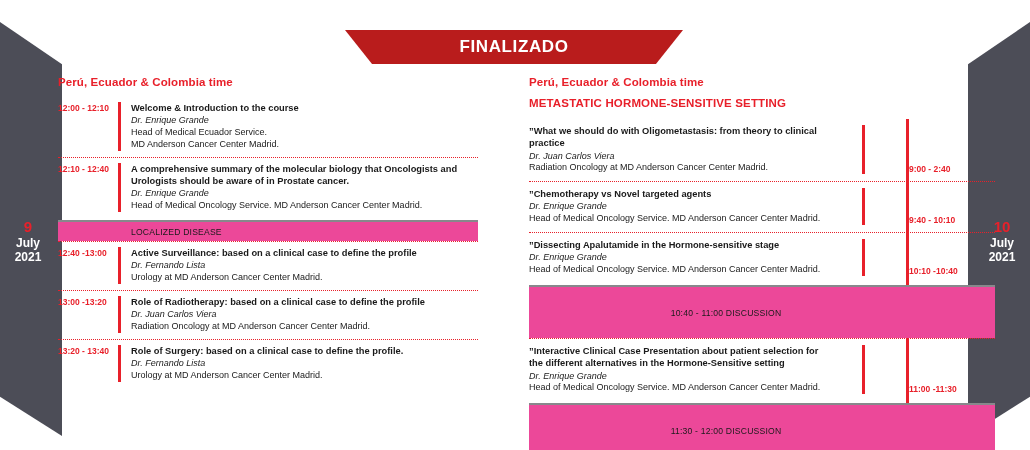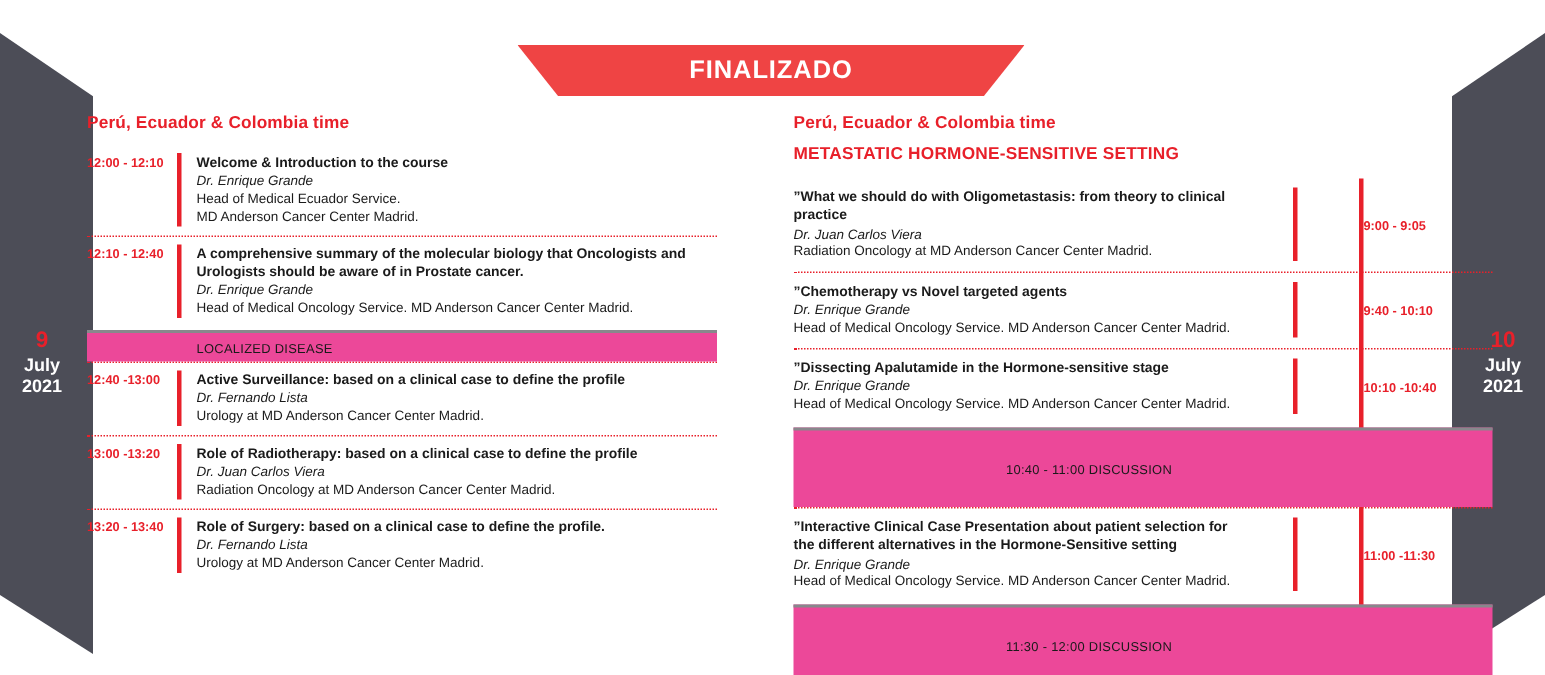--- a/index.html
+++ b/index.html
@@ -58,21 +58,21 @@
     font-weight: bold;
   }
 
   
   .banner {
     position: absolute;
     left: 345px;
     top: 30px;
     width: 338px;
     height: 34px;
-    background: #ef4444;
+    background: #b91c1c;
     clip-path: polygon(0% 0%, 100% 0%, 92% 100%, 8% 100%);
     display: flex;
     align-items: center;
     justify-content: center;
   }
   .banner-label {
     color: #ffffff;
     font-size: 17px;
     font-weight: bold;
     letter-spacing: 0.6px;
@@ -174,21 +174,21 @@
     width: 100%;
     text-align: center;
     padding-right: 8px;
     letter-spacing: 0.2px;
   }
 
   
   .row-r {
     position: relative;
     display: flex;
-    align-items: center;
+    align-items: flex-end;
     padding: 6px 0 7px 0;
     gap: 30px;
   }
   .row-r .body {
     flex: 1 1 auto;
     padding-right: 10px;
   }
   .row-r .bar {
     flex: 0 0 3px;
     width: 3px;
@@ -310,21 +310,21 @@
     <div class="rail-wrap">
       <div class="rail"></div>
       <div id="right-rows">
           <div class="row-r">
             <div class="body">
               <div class="sess-title">”What we should do with Oligometastasis: from theory to clinical practice</div>
               <div class="sess-speaker">Dr. Juan Carlos Viera</div>
               <div class="sess-affil">Radiation Oncology at MD Anderson Cancer Center Madrid.</div>
             </div>
             <div class="bar"></div>
-            <div class="time">9:00 - 9:05</div>
+            <div class="time">9:00 - 2:40</div>
           </div>
           <div class="dotsep full"></div>
           <div class="row-r">
             <div class="body">
               <div class="sess-title">”Chemotherapy vs Novel targeted agents</div>
               <div class="sess-speaker">Dr. Enrique Grande</div>
               <div class="sess-affil">Head of Medical Oncology Service. MD Anderson Cancer Center Madrid.</div>
             </div>
             <div class="bar"></div>
             <div class="time">9:40 - 10:10</div>

